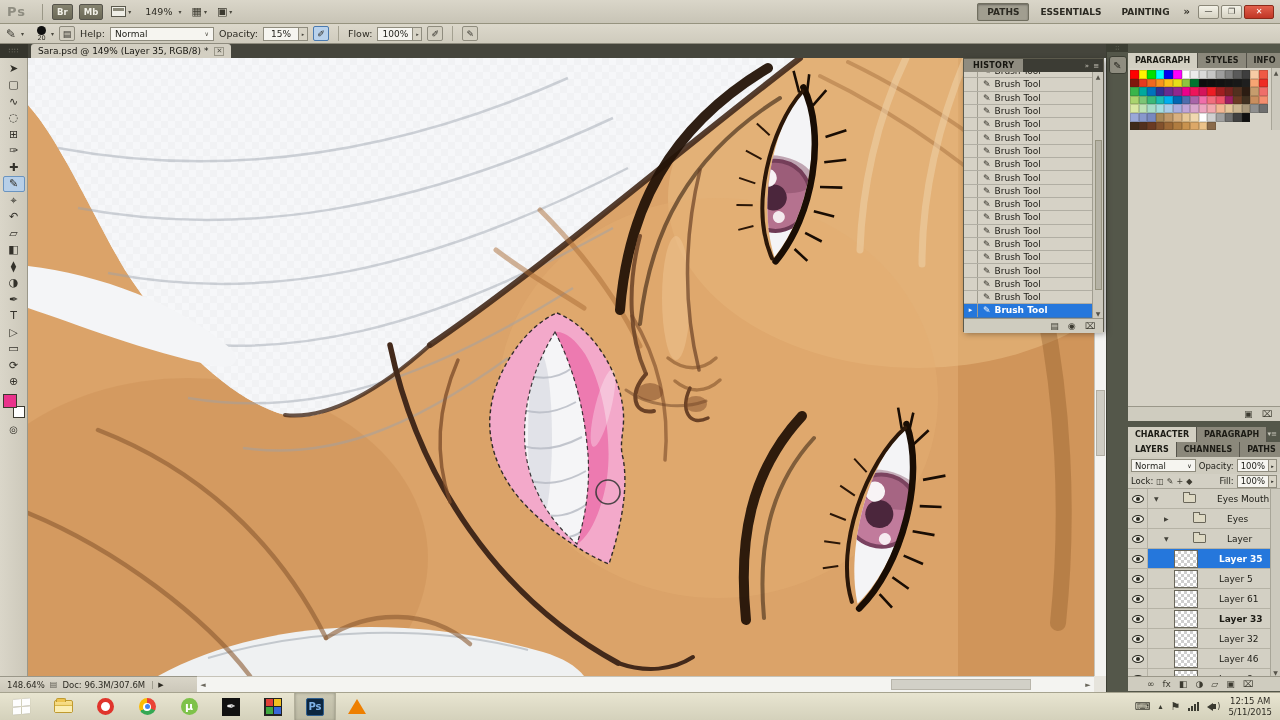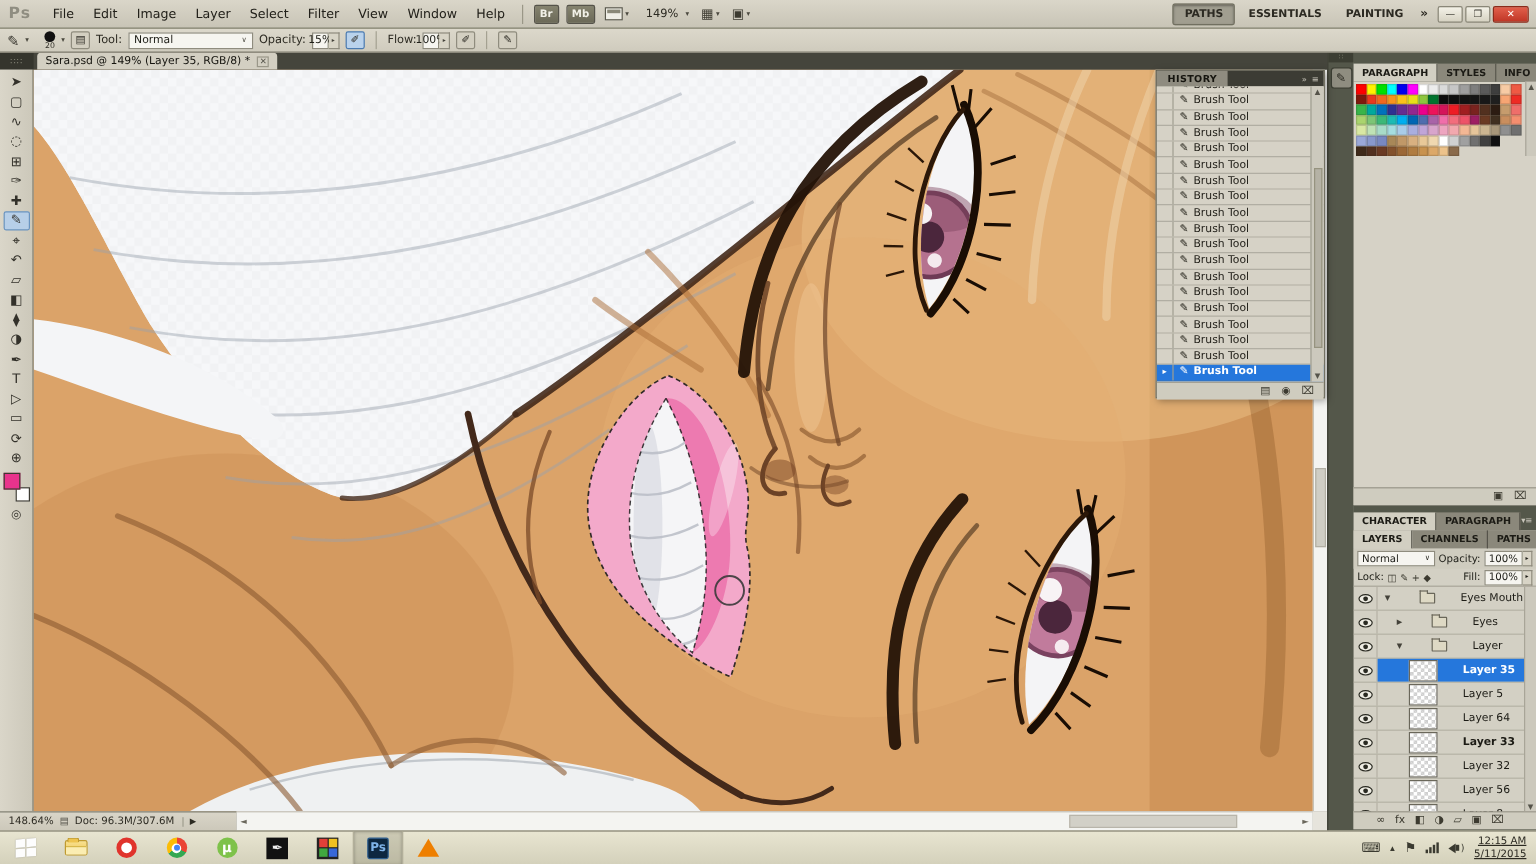--- a/index.html
+++ b/index.html
@@ -26,21 +26,21 @@
   .wbtn.close { background:linear-gradient(#e2604c,#c03626); color:#fff; width:30px; border-color:#8a2a1a; margin-right:6px; }
 
   
   .optionsbar { position:absolute; left:0; top:24px; width:1280px; height:20px; background:linear-gradient(#dcd8cb,#cfcbbd); border-bottom:1px solid #8f8c7e; display:flex; align-items:center; gap:5px; padding-left:6px; font-size:9.5px; z-index:49; }
   .ob-label { color:#2c2a22; }
   .ob-brushicon { font-size:12px; color:#33312a; }
   .ob-tip { display:flex; flex-direction:column; align-items:center; line-height:1; margin-left:8px; }
   .ob-dot { width:9px; height:9px; background:#111; border-radius:50%; }
   .ob-tipnum { font-size:6.5px; color:#33312a; }
   .ob-select { width:104px; height:14px; background:#f6f5f0; border:1px solid #8f8c7e; display:flex; align-items:center; justify-content:space-between; padding:0 4px; font-size:9px; }
-  .ob-field { width:14px; height:14px; background:#f6f5f0; border:1px solid #8f8c7e; display:flex; align-items:center; justify-content:center; font-size:9px; }
+  .ob-field { width:36px; height:14px; background:#f6f5f0; border:1px solid #8f8c7e; display:flex; align-items:center; justify-content:center; font-size:9px; }
   .ob-stepbtn { width:9px; height:14px; border:1px solid #8f8c7e; border-left:none; background:#d8d4c6; font-size:5px; display:flex; align-items:center; justify-content:center; color:#44423a; }
   .ob-tool { width:16px; height:15px; border:1px solid #8f8c7e; background:#d3cfc1; display:flex; align-items:center; justify-content:center; font-size:9px; color:#33312a; border-radius:2px; }
   .ob-tool.on { background:#b9d2ec; border-color:#4a7ab0; }
   .ob-sep { width:1px; height:15px; background:#a4a191; margin:0 4px; }
 
   
   .tabstrip { position:absolute; left:0; top:44px; width:1106px; height:14px; background:#45453c; z-index:10; }
   .toolhead { position:absolute; left:0; top:0; width:28px; height:14px; background:#35352d; color:#8a8a7c; font-size:7px; text-align:center; line-height:14px; letter-spacing:1px; }
   .doctab { position:absolute; left:31px; top:0; height:14px; background:#d3cfc2; border-radius:3px 3px 0 0; display:flex; align-items:center; gap:6px; padding:0 7px; font-size:9px; color:#15140f; }
   .doctab-close { font-size:7px; color:#55534a; border:1px solid #9a9789; padding:0 1px; line-height:7px; }
@@ -151,28 +151,27 @@
   .vlc { width:0; height:0; border-left:9px solid transparent; border-right:9px solid transparent; border-bottom:15px solid #ee7f00; }
   .tray { margin-left:auto; display:flex; align-items:center; gap:8px; padding-right:8px; color:#3a3a30; }
   .tray-ic { font-size:11px; }
   .tray-up { font-size:8px; }
   .netbars { display:flex; align-items:flex-end; gap:1px; }
   .netbars span { width:2px; background:#3a3a30; }
   .vol { display:flex; align-items:center; }
   .vol-cone { width:0; height:0; border-top:4px solid transparent; border-bottom:4px solid transparent; border-right:6px solid #3a3a30; }
   .vol-body { width:3px; height:5px; background:#3a3a30; }
   .vol-wave { font-size:8px; margin-left:1px; }
-  .clock { font-size:8.5px; text-align:right; line-height:1.25; color:#2c2a22;text-decoration:underline; }
+  .clock { font-size:8.5px; text-align:center; line-height:1.25; color:#2c2a22; }
 </style>
 </head>
 <body>
 
 <div class="menubar">
   <span class="ps-logo">Ps</span>
-  <span id="menus"><span class="menu-item">File</span><span class="menu-item">Edit</span><span class="menu-item">Image</span><span class="menu-item">Layer</span><span class="menu-item">Select</span><span class="menu-item">Filter</span><span class="menu-item">View</span><span class="menu-item">Window</span><span class="menu-item">Help</span></span>
   <span class="mb-sep"></span>
   <span class="mb-btn">Br</span>
   <span class="mb-btn">Mb</span>
   <span class="mb-iconbtn">
       <span class="mini-win"></span>
       <span class="mb-caret">▾</span>
     </span>
   <span class="mb-iconbtn">
       <span class="zoom-box">149%</span>
       <span class="mb-caret">▾</span>
@@ -195,21 +194,21 @@
 
 <div class="optionsbar">
   <span class="ob-brushicon">✎</span>
   <span class="mb-caret">▾</span>
   <span class="ob-tip">
     <span class="ob-dot"></span>
     <span class="ob-tipnum">20</span>
   </span>
   <span class="mb-caret">▾</span>
   <span class="ob-tool">▤</span>
-  <span class="ob-label">Tool:</span>
+  <span class="ob-label">Help:</span>
   <span class="ob-select">
       <span>Normal</span>
       <span class="mb-caret">∨</span>
     </span>
   <span class="ob-label">Opacity:</span>
   <span style="display:flex">
       <span class="ob-field">15%</span>
       <span class="ob-stepbtn">▸</span>
     </span>
   <span class="ob-tool on">✐</span>
@@ -739,21 +738,21 @@
             <span class="thumb checker"></span>
             <span>Layer 5</span>
           </div>
         </div>
         <div class="lrow">
           <span class="l-eyecell">
             <span class="eye"></span>
           </span>
           <div class="l-content" style="padding-left: 26px;">
             <span class="thumb checker"></span>
-            <span>Layer 64</span>
+            <span>Layer 61</span>
           </div>
         </div>
         <div class="lrow">
           <span class="l-eyecell">
             <span class="eye"></span>
           </span>
           <div class="l-content" style="padding-left: 26px; font-weight: bold;">
             <span class="thumb checker"></span>
             <span>Layer 33</span>
           </div>
@@ -766,21 +765,21 @@
             <span class="thumb checker"></span>
             <span>Layer 32</span>
           </div>
         </div>
         <div class="lrow">
           <span class="l-eyecell">
             <span class="eye"></span>
           </span>
           <div class="l-content" style="padding-left: 26px;">
             <span class="thumb checker"></span>
-            <span>Layer 56</span>
+            <span>Layer 46</span>
           </div>
         </div>
         <div class="lrow">
           <span class="l-eyecell">
             <span class="eye"></span>
           </span>
           <div class="l-content" style="padding-left: 26px;">
             <span class="thumb checker"></span>
             <span>Layer 8</span>
           </div>

